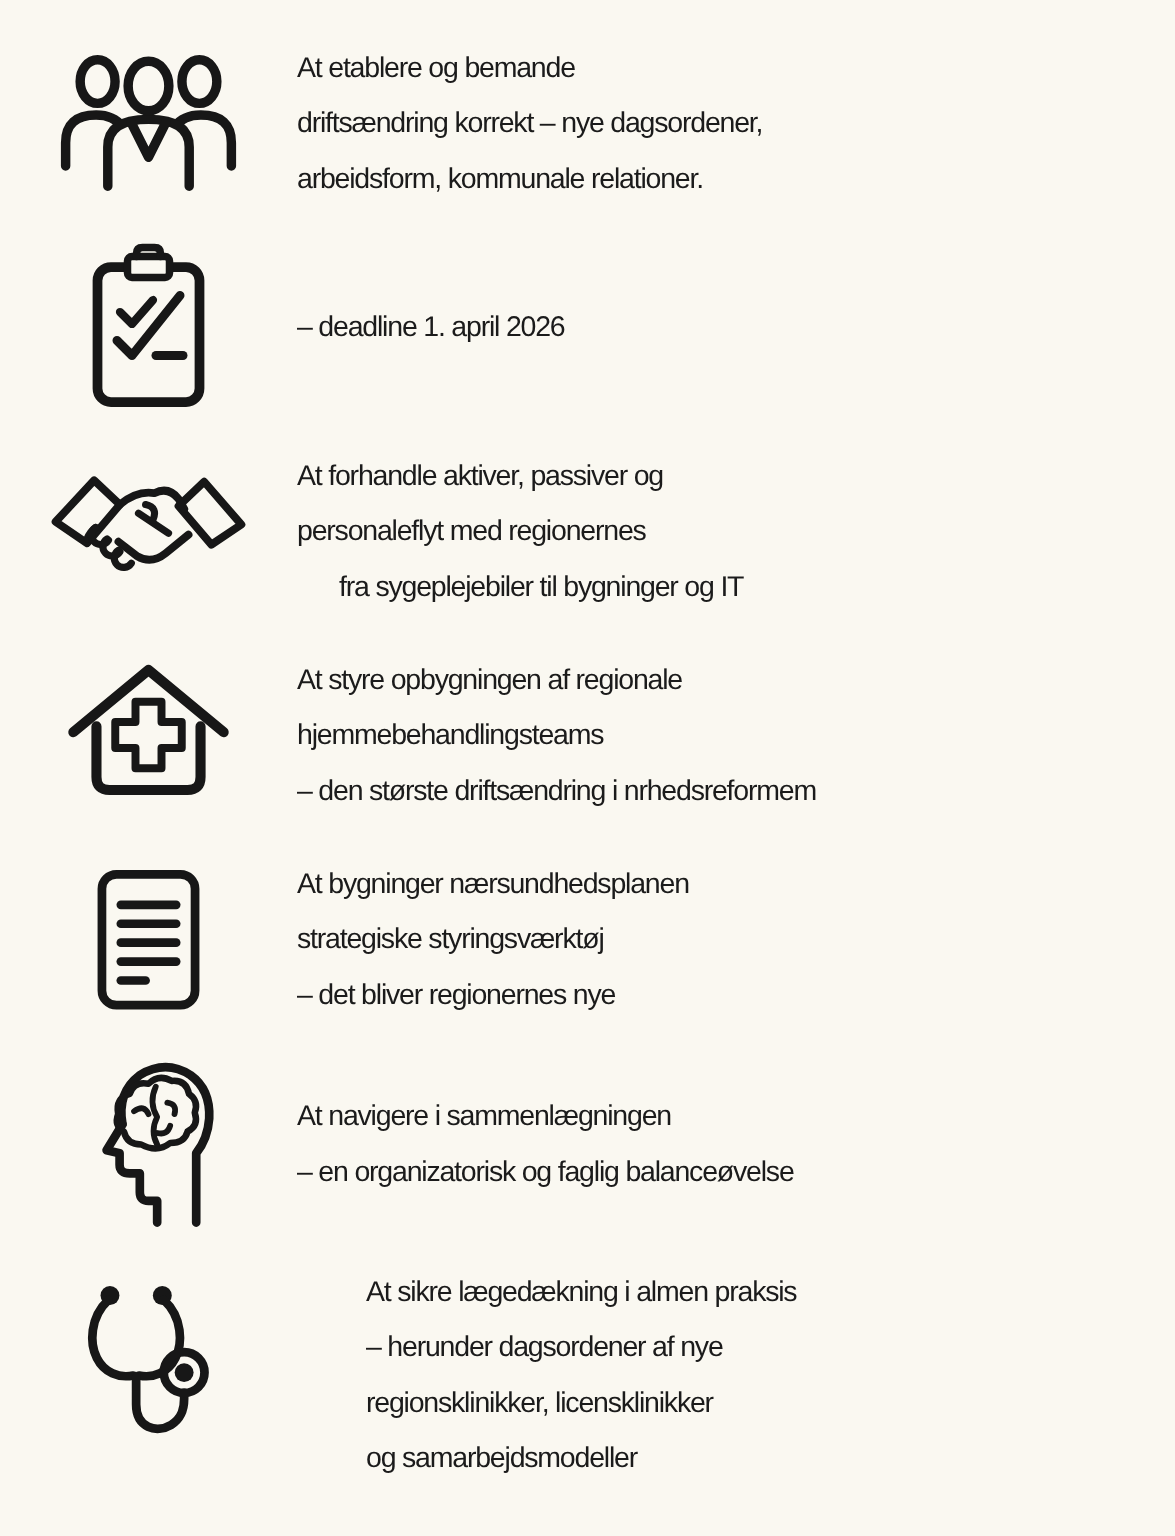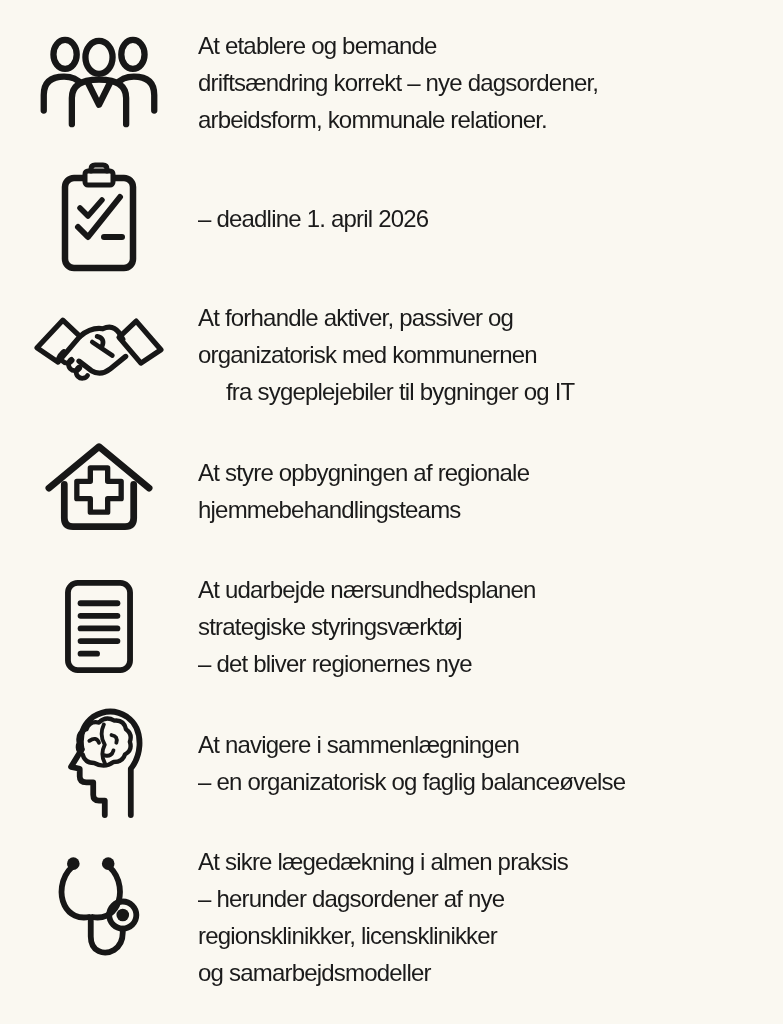--- a/index.html
+++ b/index.html
@@ -3,23 +3,23 @@
 <meta charset="utf-8">
 <style>
   html,body{margin:0;padding:0;}
   body{
     width:783px;height:1024px;overflow:hidden;
     background:#faf8f1;color:#1b1b1b;
     font-family:"Liberation Sans",sans-serif;
   }
   .list{padding-top:27px;}
   .item{display:flex;align-items:center;height:111px;margin-bottom:25px;}
-  .item.four-lines{height:148px;}
+  .item.four-lines{height:148px;gap:46px;}
   .icon-col{width:198px;flex:0 0 198px;display:flex;justify-content:center;align-items:center;}
-  .text-col{font-size:24px;line-height:37px;letter-spacing:-0.8px;white-space:nowrap;}
+  .text-col{font-size:19px;line-height:37px;letter-spacing:-0.8px;white-space:nowrap;}
   .line{display:block;}
   .line.indent{padding-left:28px;}
   .icon path,.icon rect,.icon ellipse,.icon circle{
     fill:none;stroke:#171717;stroke-linecap:round;stroke-linejoin:round;
   }
   .icon .bgfill{fill:#faf8f1;}
   .icon .solid{fill:#171717;stroke:none;}
   svg{display:block;overflow:visible;}
 </style>
 </head>
@@ -72,52 +72,53 @@
         <path d="M63,40 L84,54" stroke-width="5"></path>
         <path d="M68,34 Q77,36 73,45" stroke-width="5"></path>
         <path d="M27,58 Q29,53 33,50" stroke-width="5"></path>
         <path d="M33,50 a6.5,6.5 0 1 0 9,9" stroke-width="5"></path>
         <path d="M41,58 a6.5,6.5 0 1 0 9,9" stroke-width="5"></path>
         <path d="M49,66 a6.5,6.5 0 1 0 9,9" stroke-width="5"></path>
       </svg>
     </div>
     <div class="text-col">
       <span class="line">At forhandle aktiver, passiver og</span>
-      <span class="line">organizatorisk med kommunernen</span>
+      <span class="line">personaleflyt med regionernes</span>
       <span class="line indent">fra sygeplejebiler til bygninger og IT</span>
     </div>
   </div>
 
   <div class="item">
     <div class="icon-col">
       <svg class="icon" width="116" height="106" viewBox="0 0 120 110">
         <path d="M8,52 L60,9 L112,52" stroke-width="7"></path>
         <path d="M24,48 V83 Q24,92 33,92 H87 Q96,92 96,83 V48" stroke-width="7"></path>
         <path d="M51,31 h18 v14 h14 v18 h-14 v14 h-18 v-14 h-14 v-18 h14 Z" stroke-width="5.5"></path>
       </svg>
     </div>
     <div class="text-col">
       <span class="line">At styre opbygningen af regionale</span>
       <span class="line">hjemmebehandlingsteams</span>
+      <span class="line">– den største driftsændring i nrhedsreformem</span>
     </div>
   </div>
 
   <div class="item">
     <div class="icon-col">
       <svg class="icon" width="78" height="97" viewBox="0 0 80 100">
         <rect x="8" y="5" width="64" height="90" rx="10" stroke-width="6"></rect>
         <path d="M21,26 H59" stroke-width="6"></path>
         <path d="M21,39 H59" stroke-width="6"></path>
         <path d="M21,52 H59" stroke-width="6"></path>
         <path d="M21,65 H59" stroke-width="6"></path>
         <path d="M21,78 H38" stroke-width="6"></path>
       </svg>
     </div>
     <div class="text-col">
-      <span class="line">At udarbejde nærsundhedsplanen</span>
+      <span class="line">At bygninger nærsundhedsplanen</span>
       <span class="line">strategiske styringsværktøj</span>
       <span class="line">– det bliver regionernes nye</span>
     </div>
   </div>
 
   <div class="item">
     <div class="icon-col">
       <svg class="icon" width="106" height="118" viewBox="0 0 110 122">
         <path d="M37,47 Q33,25 49,13 Q67,2 84,13 Q98,23 97,43 Q96,57 88,67 L88,115" stroke-width="6"></path>
         <path d="M37,47 L26,65 L35,67 L35,75 Q35,81 42,81 L49,81 L49,94 Q49,100 55,100 L61,100 L61,115" stroke-width="6"></path>

